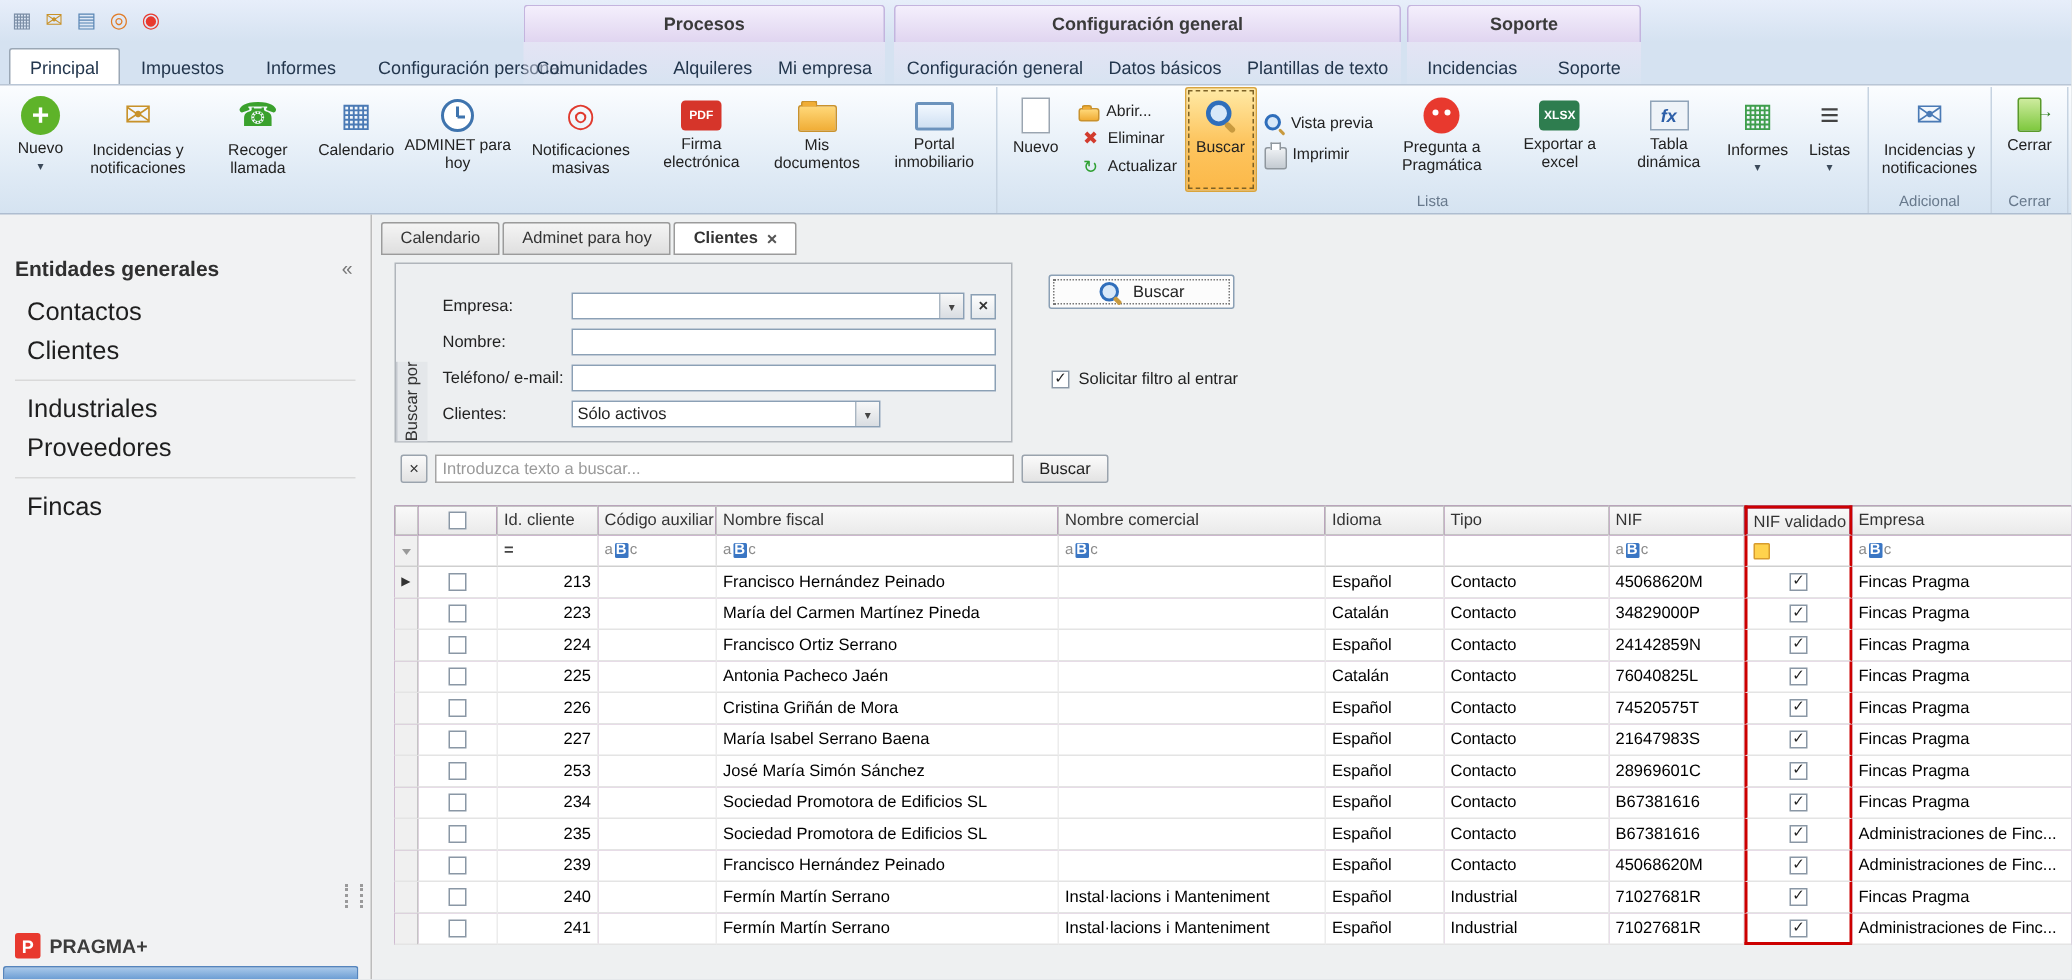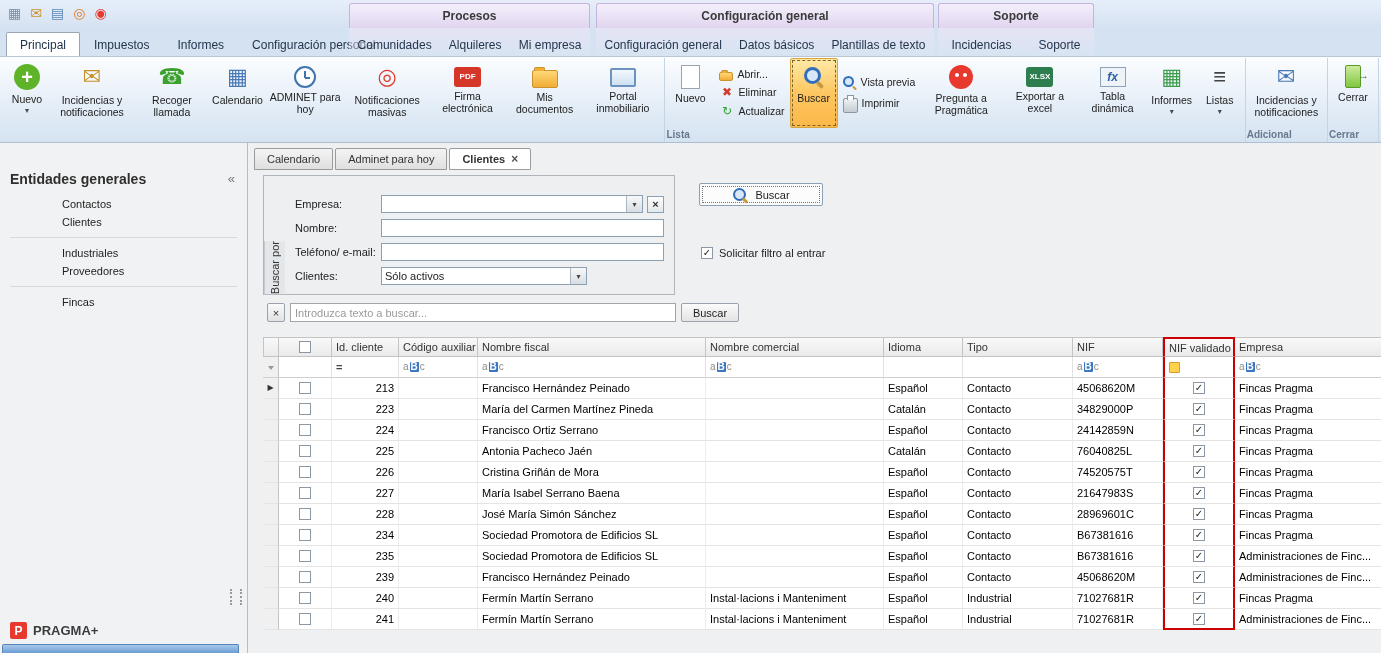--- a/index.html
+++ b/index.html
@@ -21,21 +21,21 @@
   .rtab.active { background:#fff; border-color:#9aa7b5; border-radius:2px 2px 0 0; position:relative; z-index:3; }
   .ctx-tabs { position:absolute; top:0; height:100%; display:flex; align-items:flex-end; justify-content:space-around;
     background:linear-gradient(rgba(236,229,246,.65),rgba(223,231,243,.3)); box-sizing:border-box; }
   .ctx-tabs .rtab { padding:5px 6px 4px; }
 
   
   .ribbon { height:87px; box-sizing:border-box; background:linear-gradient(#fbfdff,#dfeaf5 70%,#d5e3f1);
     border-top:1px solid #b9c6d6; border-bottom:1px solid #aebdd0; display:flex; align-items:stretch; padding:1px 2px 0; position:relative; z-index:1; }
   .rgroup { display:flex; flex-direction:column; border-right:1px solid #c6d3e1; padding:0 1px; }
   .rgroup-row { display:flex; flex:1; align-items:stretch; }
-  .rgroup-label { height:14px; line-height:13px; text-align:left; font-size:10px; color:#68798c;font-weight:bold; }
+  .rgroup-label { height:14px; line-height:13px; text-align:center; font-size:10px; color:#68798c; }
   .rbtn { display:flex; flex-direction:column; align-items:center; padding:4px 4px 0; min-width:48px; max-width:82px;
     text-align:center; font-size:10.5px; line-height:1.15; color:#222; border:1px solid transparent; border-radius:2px; box-sizing:border-box; cursor:default; }
   .rbtn .icn { margin-bottom:3px; }
   .rbtn.hl { background:linear-gradient(#ffeaa6,#fdc661 50%,#fcb848); border-color:#d9a43c; outline:1px dashed #7d6226; outline-offset:-3px; }
   .arr { font-size:8px; color:#3c4a5a; margin-top:1px; }
   .rstack { display:flex; flex-direction:column; justify-content:center; gap:4px; padding:0 5px; align-items:flex-start; }
   .sbtn { display:flex; align-items:center; gap:4px; font-size:10.5px; color:#222; white-space:nowrap; cursor:default; }
 
   
   .icn { width:28px; height:28px; display:flex; align-items:center; justify-content:center; font-size:22px; line-height:1; box-sizing:border-box; }
@@ -64,21 +64,21 @@
   .shape-pragma::before { left:6px; } .shape-pragma::after { right:6px; }
   .shape-door { width:16px; height:23px; margin-top:2px; background:linear-gradient(#cdeb9e,#7ec83e); border:1px solid #5a9a2a; border-radius:2px; position:relative; }
   .shape-door::after { content:'→'; position:absolute; right:-9px; top:4px; color:#2e7d1f; font-weight:bold; font-size:11px; }
   .shape-tablefx { width:26px; height:20px; margin-top:4px; background:#eef3f8; border:1px solid #8fa3b8; color:#2d5fa8; font-style:italic; font-weight:bold; font-size:12px; }
 
   
   .sidebar { position:absolute; left:0; top:143px; bottom:0; width:248px; background:#f1f2f3; border-right:1px solid #bcbcbc; box-sizing:border-box; }
   .sb-head { display:flex; justify-content:space-between; align-items:flex-start; padding:9px 12px 8px 10px;margin-top:19px; }
   .sb-title { font-size:14px; font-weight:bold; color:#2f2f2f; }
   .sb-collapse { color:#777; font-size:13px; cursor:default; }
-  .sitem { padding:3px 18px; font-size:11px; color:#1e1e1e; cursor:default;margin-left:44px; }
+  .sitem { padding:3px 18px; font-size:17px; color:#1e1e1e; cursor:default; }
   .sep { border-top:1px solid #d9d9d9; margin:6px 10px; }
   .sb-grip { position:absolute; right:5px; bottom:48px; width:8px; height:16px; border-left:2px dotted #9a9a9a; border-right:2px dotted #9a9a9a; }
   .sb-logo { position:absolute; left:10px; bottom:14px; display:flex; align-items:center; gap:6px; }
   .logo-mark { width:17px; height:17px; background:#e8392e; color:#fff; font-weight:bold; font-size:12px; display:flex; align-items:center; justify-content:center; border-radius:2px; }
   .logo-text { font-weight:bold; font-size:13px; color:#3c3c3c; }
   .sb-bottombar { position:absolute; left:2px; right:8px; bottom:0; height:8px; background:linear-gradient(#a9c9ea,#6b9cd3); border:1px solid #5585bd; border-bottom:none; border-radius:2px 2px 0 0; }
 
   
   .main { position:absolute; left:249px; top:143px; right:0; bottom:0; background:#eef0f1; }
   .dtabs { position:absolute; left:5px; top:5px; display:flex; gap:2px; height:22px; z-index:2; }
@@ -553,21 +553,21 @@
             <div class="td c-validado hlc">
               <span class="cb on"></span>
             </div>
             <div class="td c-empresa">Fincas Pragma</div>
           </div>
           <div class="trow">
             <div class="td c-sel"></div>
             <div class="td c-check">
               <span class="cb"></span>
             </div>
-            <div class="td c-id num">228</div>
+            <div class="td c-id num">253</div>
             <div class="td c-aux"></div>
             <div class="td c-fiscal">José María Simón Sánchez</div>
             <div class="td c-comercial"></div>
             <div class="td c-idioma">Español</div>
             <div class="td c-tipo">Contacto</div>
             <div class="td c-nif">28969601C</div>
             <div class="td c-validado hlc">
               <span class="cb on"></span>
             </div>
             <div class="td c-empresa">Fincas Pragma</div>

